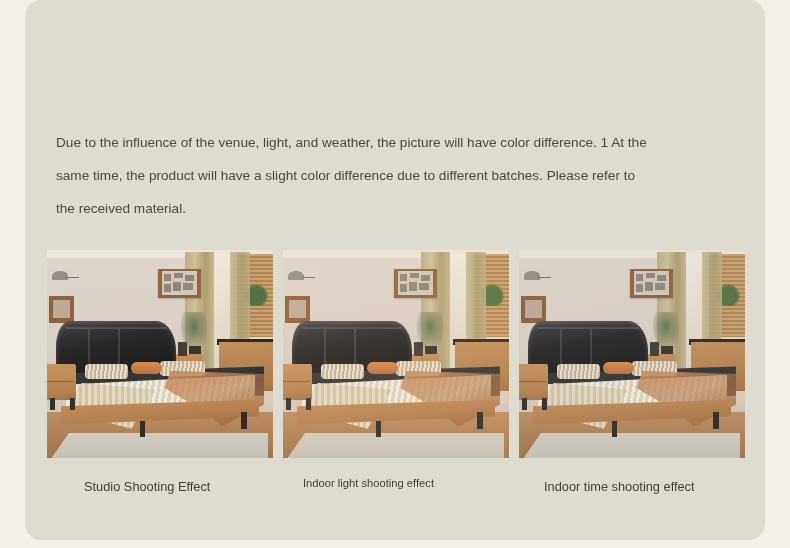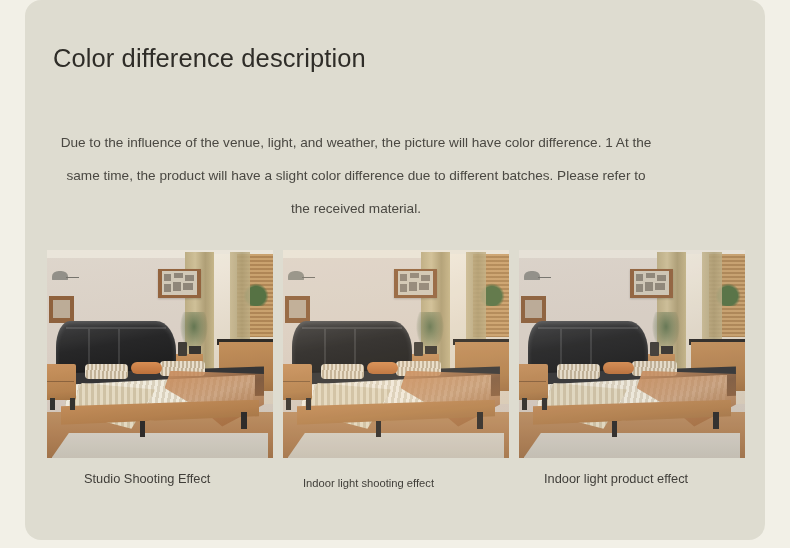--- a/index.html
+++ b/index.html
@@ -46,21 +46,20 @@
 
   .body-copy {
     position: absolute;
     left: 31px;
     top: 126px;
     width: 600px;
     font-size: 13.6px;
     line-height: 33px;
     color: #4a4842;
     font-weight: 400;
-    text-align: center;
   }
 
   .gallery {
     position: absolute;
     left: 22px;
     top: 250px;
     width: 722px;
     display: flex;
     gap: 10px;
   }
@@ -286,21 +285,21 @@
   
   .tint {
     position: absolute; inset: 0;
     pointer-events: none;
   }
   .shot-studio .tint   { background: rgba(255,249,236,.05); }
   .shot-natural .tint  { background: rgba(255,232,196,.13); }
   .shot-indoor .tint   { background: rgba(210,208,200,.10); }
 
   .caption {
-    margin-top: 8px;
+    margin-top: 16px;
     color: #403e39;
     font-size: 12.8px;
     line-height: 26px;
     padding-left: 37px;
     box-sizing: border-box;
   }
   .caption.mid {
     font-size: 11.2px;
     line-height: 22px;
     padding-left: 20px;
@@ -310,21 +309,20 @@
   .caption.last {
     padding-left: 25px;
   }
 </style>
 </head>
 <body>
 
 <div class="page">
   <div class="panel">
 
-    <div class="section-title">Color difference description</div>
 
     <div class="body-copy">Due to the influence of the venue, light, and weather, the picture will have color difference. 1 At the same time, the product will have a slight color difference due to different batches. Please refer to the received material.</div>
 
     <div class="gallery">
 
       <div class="shot shot-studio">
         <div class="photo">
           <div class="scene">
             <div class="wall"></div>
             <div class="wall-top-strip"></div>
@@ -484,18 +482,18 @@
             <div class="throw"></div>
             <div class="bed-rail"></div>
             <div class="bed-leg-a"></div>
             <div class="bed-leg-b"></div>
             <div class="ns-left"></div>
             <div class="ns-leg-a"></div>
             <div class="ns-leg-b"></div>
           </div>
           <div class="tint"></div>
         </div>
-        <div class="caption last">Indoor light product effect</div>
+        <div class="caption last">Indoor time shooting effect</div>
       </div>
 
     </div>
   </div>
 </div>
 
 </body></html>

